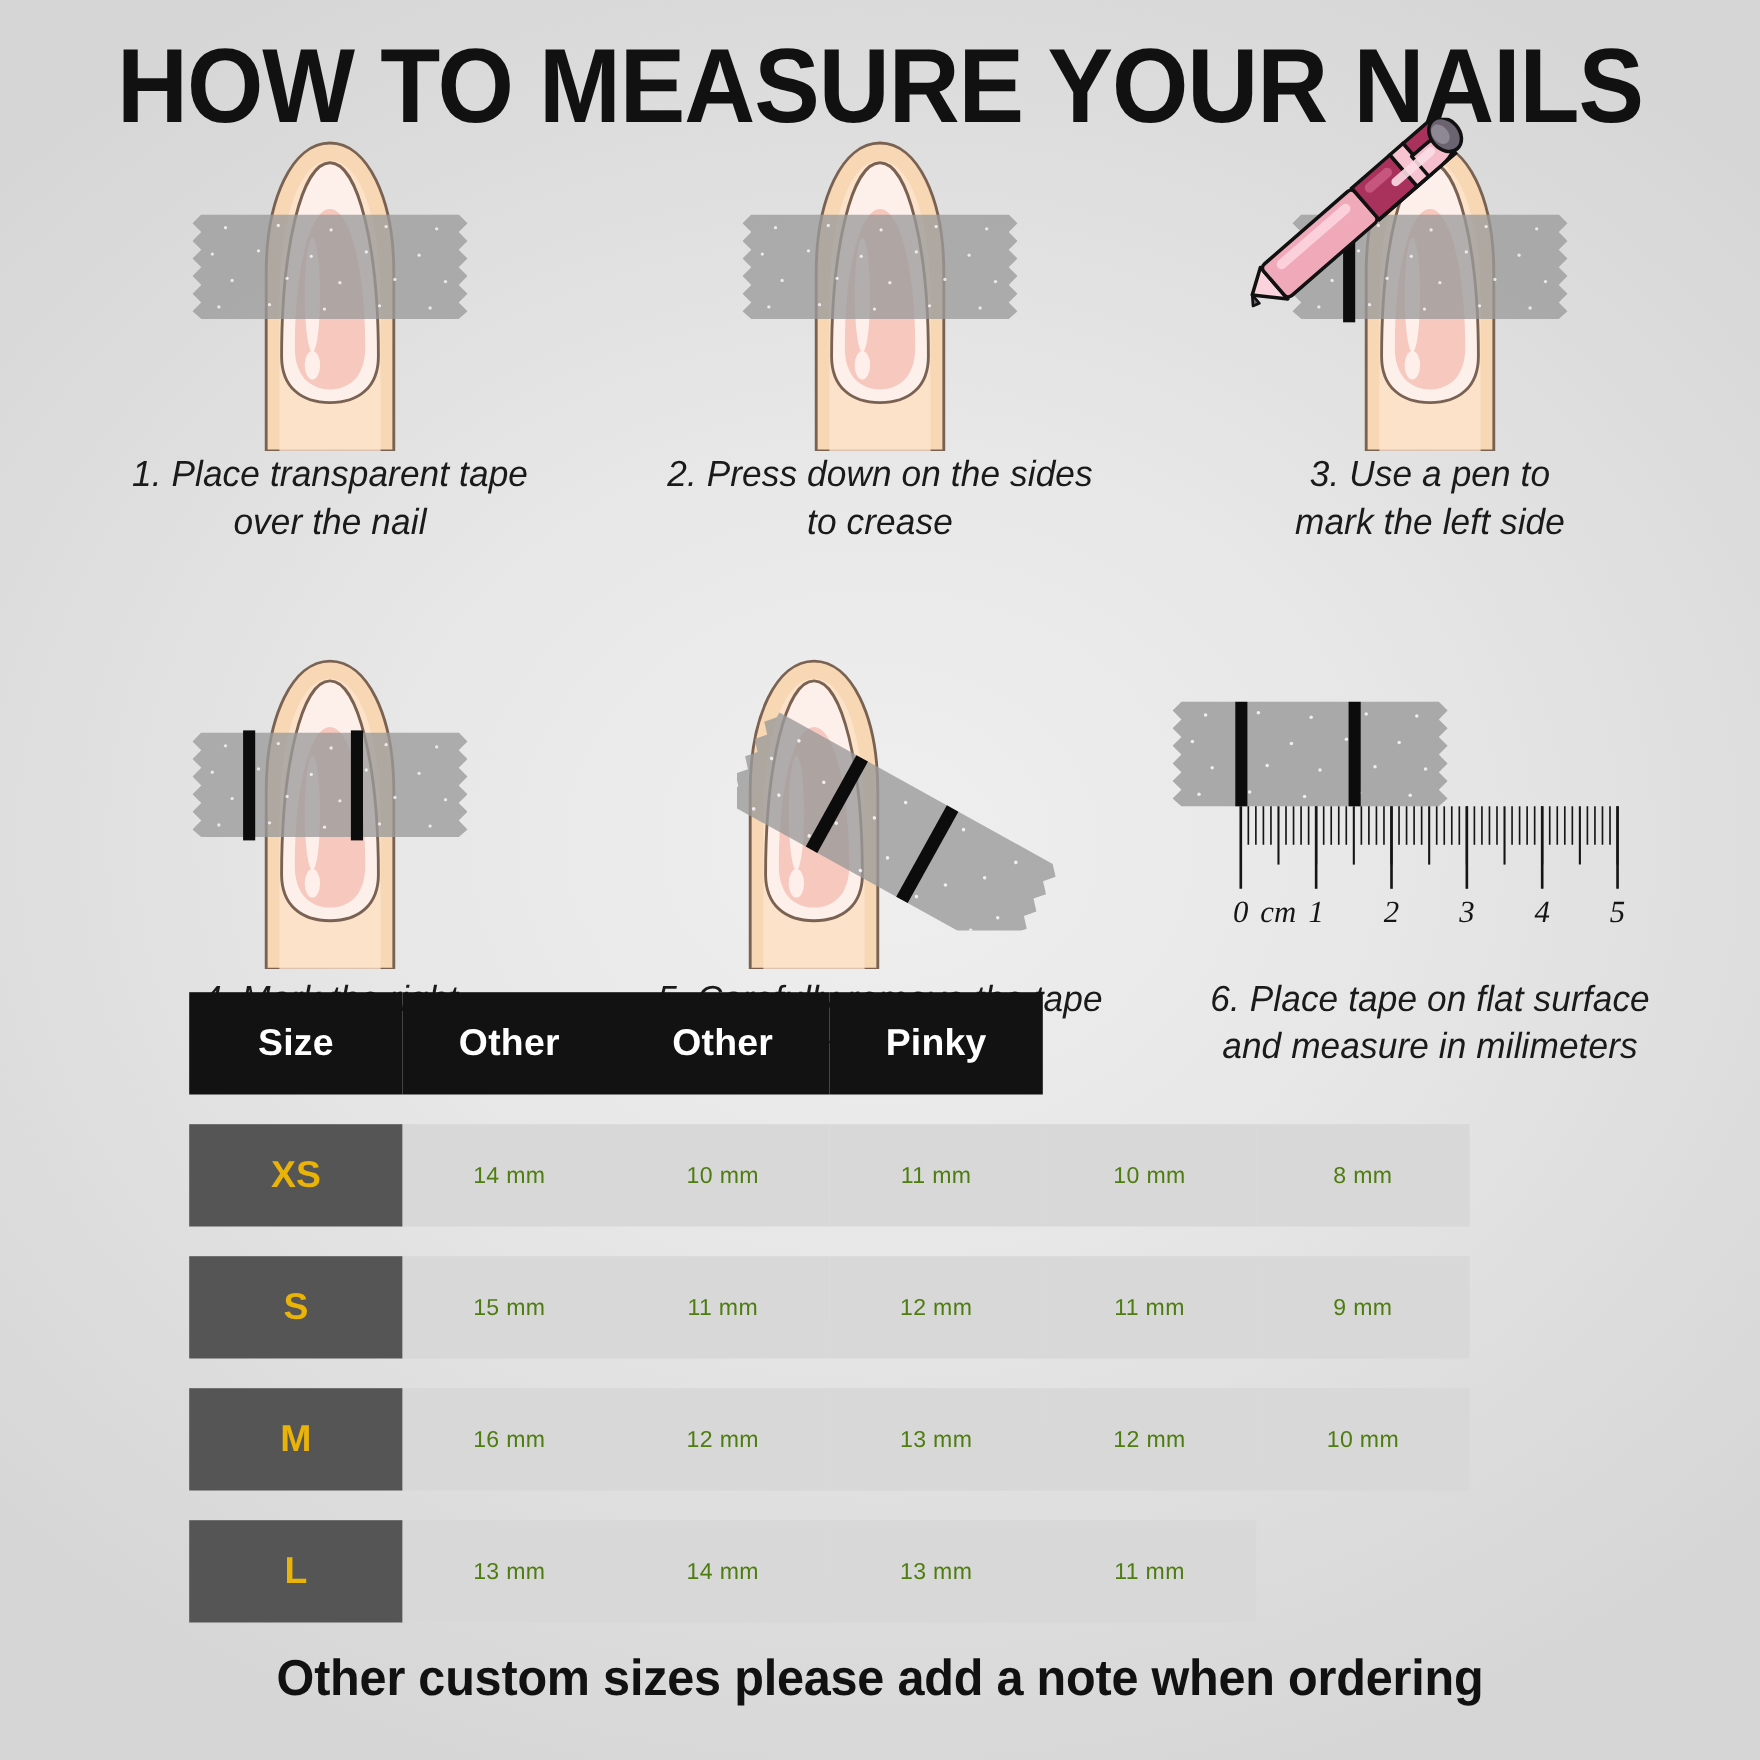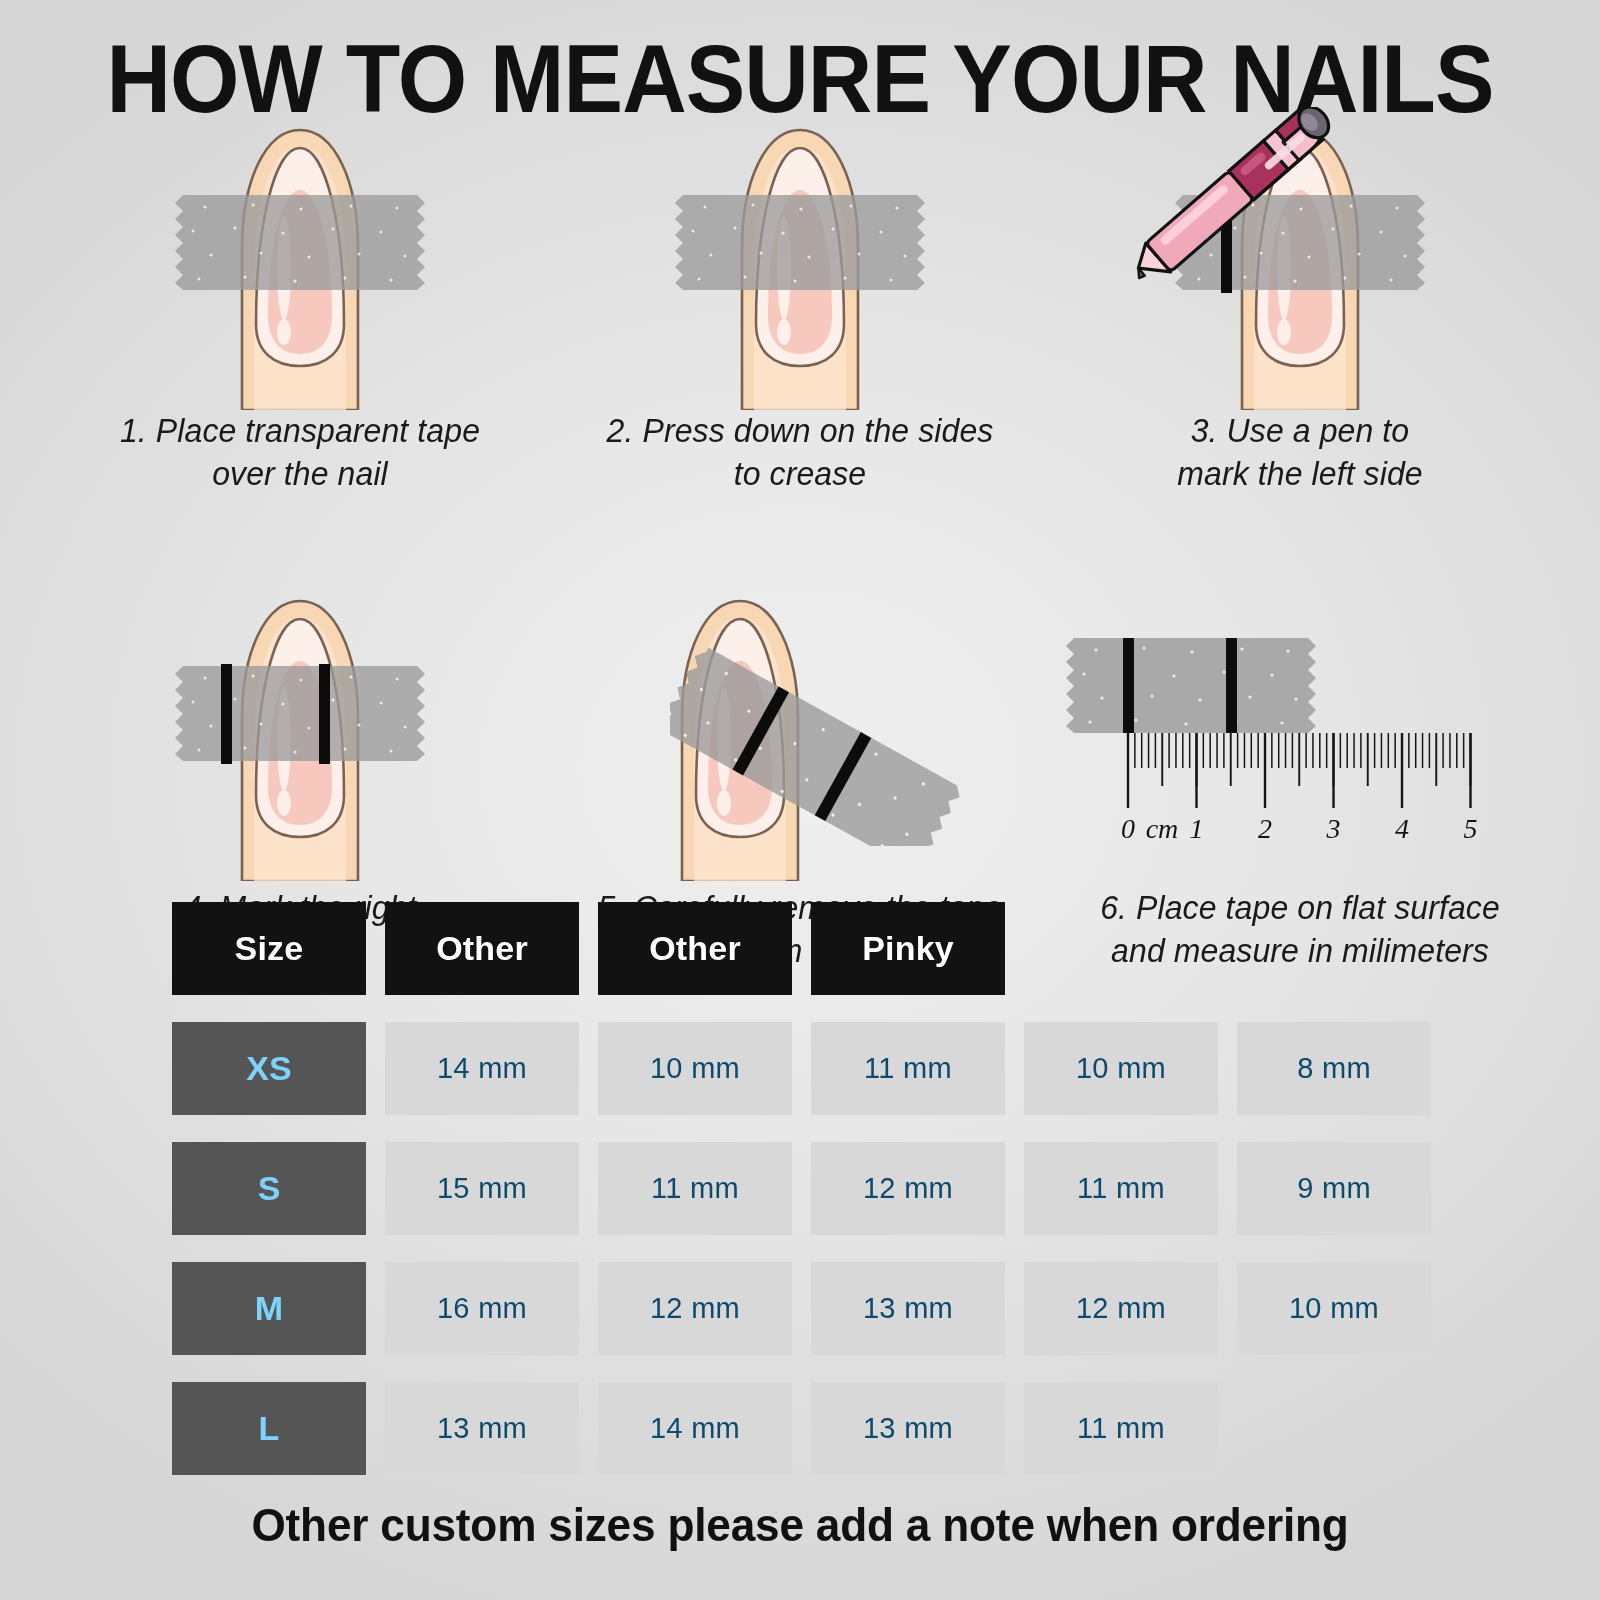--- a/index.html
+++ b/index.html
@@ -75,33 +75,33 @@
   
   .tape-tilt{ position:absolute; left:120px; top:50px; width:330px; height:200px; }
 
   
   .rulerwrap{ position:absolute; left:16px; top:20px; width:470px; height:245px; }
 
   
   .table{
     position:absolute; left:172px; top:902px; width:1270px;
   }
-  .trow{ display:flex; gap:19px; margin-bottom:27px; }
+  .trow{ display:flex; margin-bottom:27px; }
   .trow:last-child{ margin-bottom:0; }
   .cell{
     width:194px; height:93px;
     display:flex; align-items:center; justify-content:center;
-    font-size:29px;
-    color:#0c4a6e;
+    font-size:21px;
+    color:#4d7c0f;
   }
   .hdr .cell{
     background:#121212; color:#fff; font-weight:700; font-size:34px;
     letter-spacing:0.2px;
   }
-  .sizecell{ background:#555555; color:#7dd3fc; font-weight:700; font-size:34px; }
+  .sizecell{ background:#555555; color:#eab308; font-weight:700; font-size:34px; }
   .datacell{ background:#D8D8D8; font-weight:400; letter-spacing:0.3px; }
 
   
   .footer{
     position:absolute; left:0; top:1498px; width:1600px;
     text-align:center;
     font-weight:700;
     font-size:46px;
     letter-spacing:-0.2px;
     transform:scaleX(0.96);

